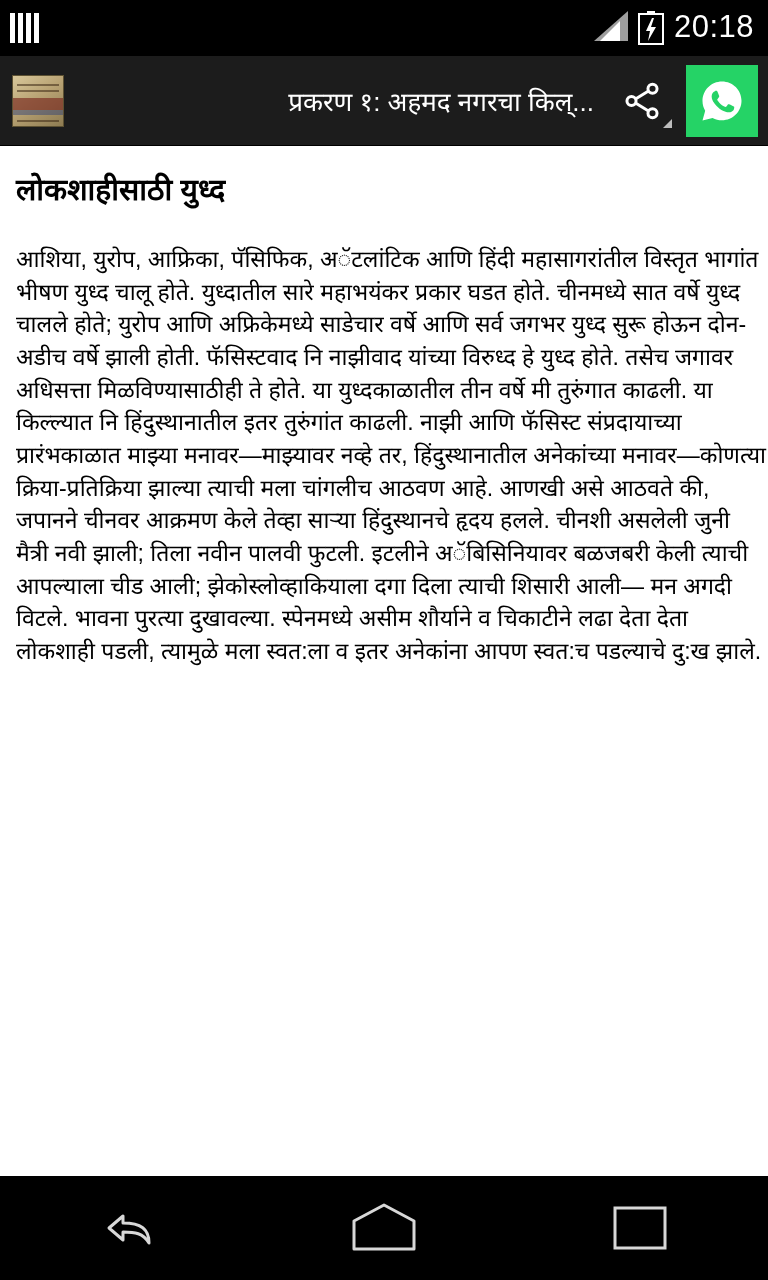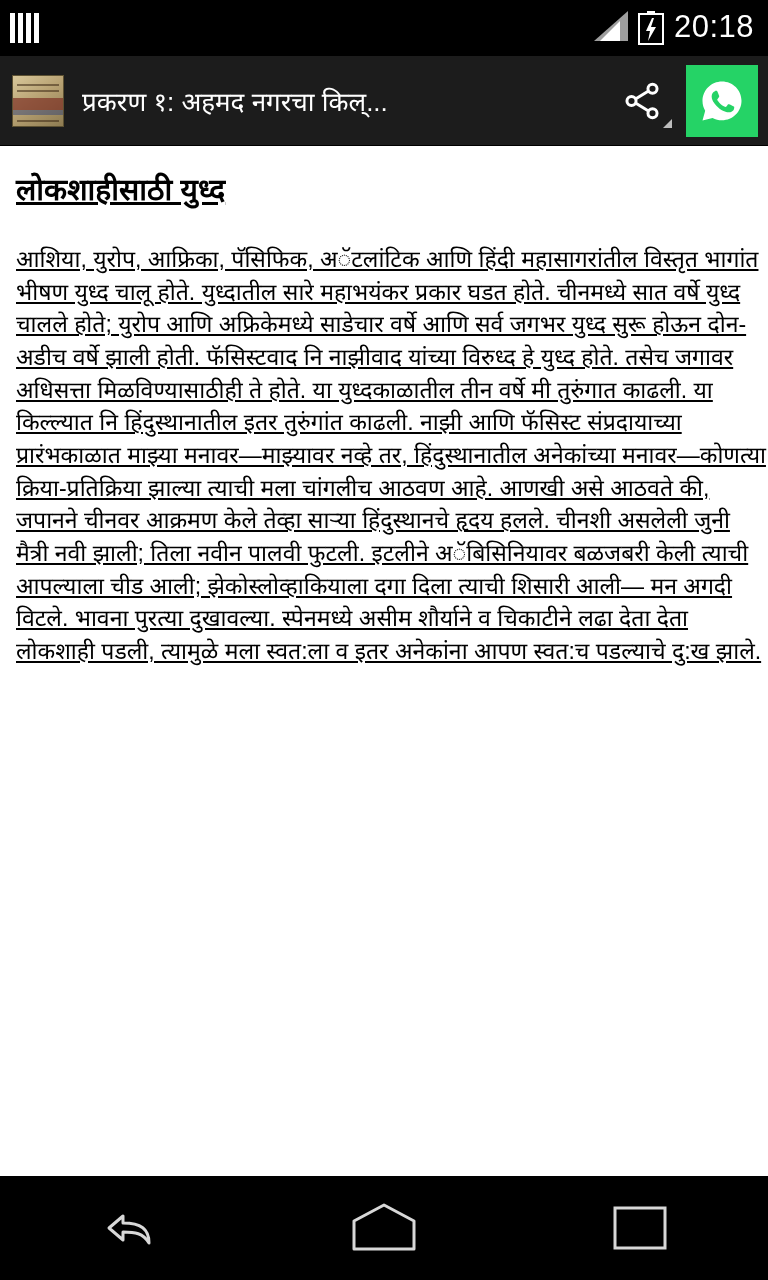--- a/index.html
+++ b/index.html
@@ -42,20 +42,21 @@
   }
 
   
   .appbar {
     height: 90px;
     background: #1c1c1c;
     display: flex;
     align-items: center;
     padding: 0 0 0 12px;
     border-bottom: 1px solid #000;
+    text-align: right;
   }
   .app-thumb {
     width: 52px; height: 52px;
     flex: 0 0 52px;
     background: linear-gradient(145deg,#d8c79a 0%, #b9a374 45%, #8e7c52 100%);
     border: 1px solid #5d5132;
     position: relative;
     overflow: hidden;
   }
   .app-thumb .t-line {
@@ -111,21 +112,20 @@
 
   
   .content {
     position: absolute;
     top: 146px;
     left: 0; right: 0;
     bottom: 200px;
     background: #ffffff;
     padding: 22px 0 0 16px;
     overflow: hidden;
-    text-decoration: underline;
   }
   .doc-heading {
     font-size: 30px;
     font-weight: bold;
     color: #000000;
     margin-bottom: 34px;
     font-family: "Liberation Sans", sans-serif;
   }
   .doc-para {
     font-size: 23px;

